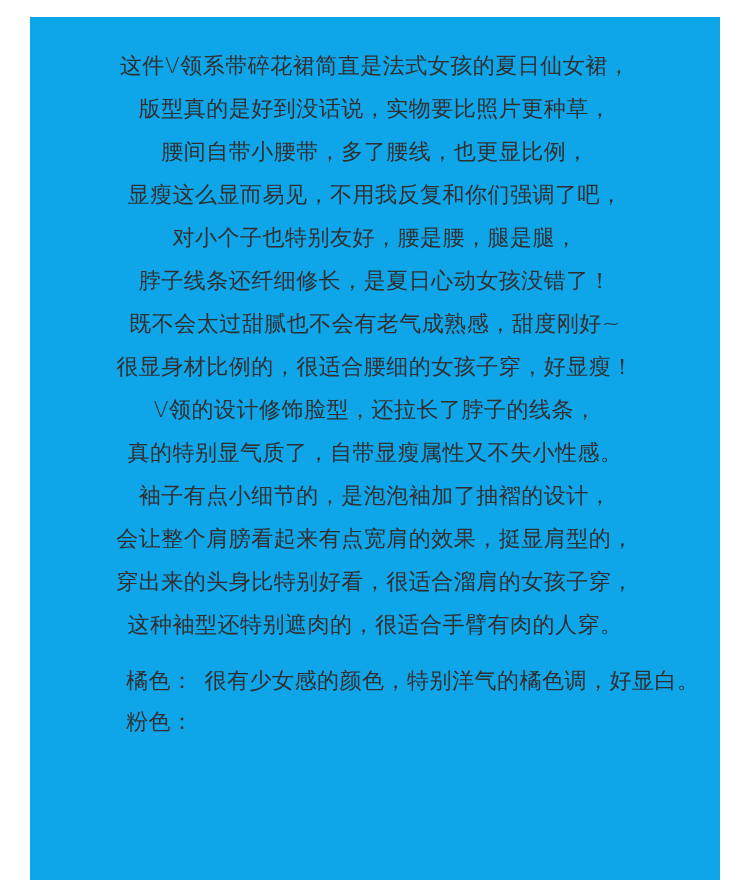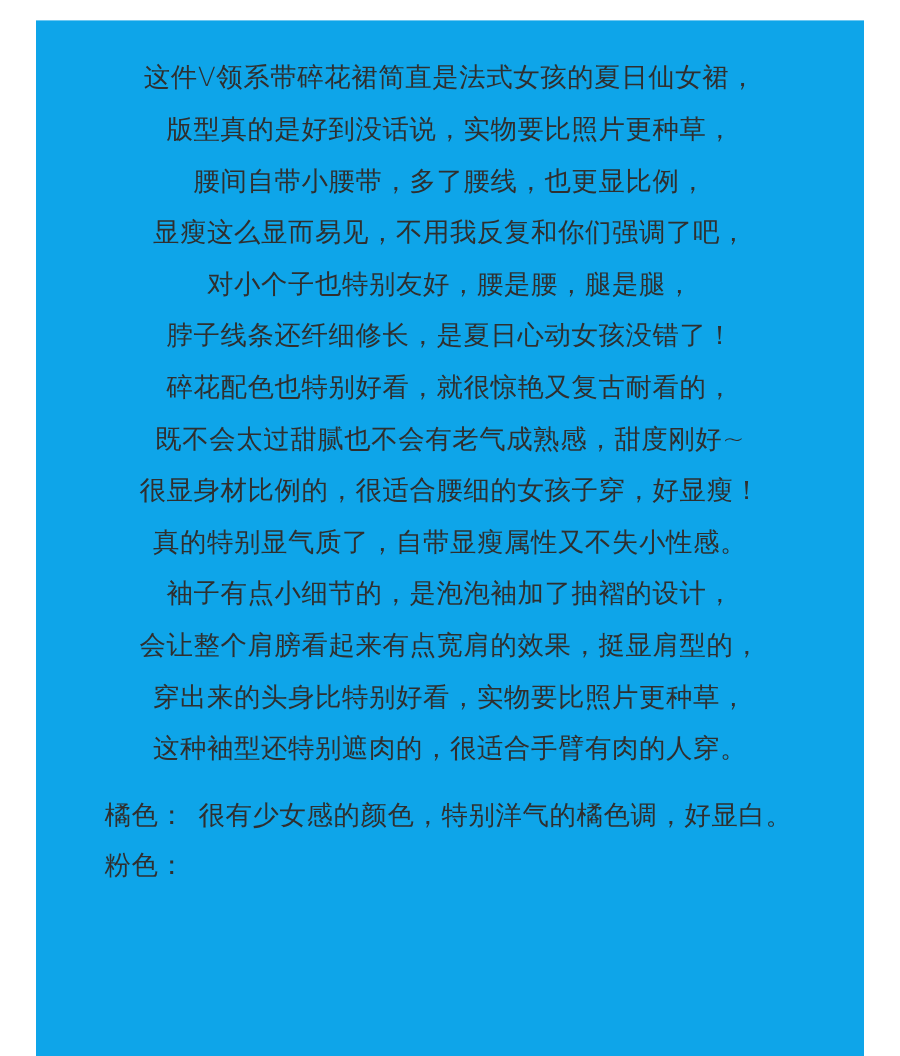--- a/index.html
+++ b/index.html
@@ -23,21 +23,21 @@
   }
   .desc-line {
     font-size: 22px;
     line-height: 43px;
     font-weight: 300;
     white-space: nowrap;
     letter-spacing: 0.5px;
   }
   .color-notes {
     margin-top: 14px;
-    padding-left: 57px;
+    padding-left: 96px;
   }
   .color-row {
     display: flex;
     align-items: baseline;
     font-size: 22px;
     line-height: 41px;
     font-weight: 300;
     white-space: nowrap;
     letter-spacing: 0.5px;
   }
@@ -61,27 +61,27 @@
 
 <div class="page">
 
   <div class="desc">
     <div class="desc-line">这件V领系带碎花裙简直是法式女孩的夏日仙女裙，</div>
     <div class="desc-line">版型真的是好到没话说，实物要比照片更种草，</div>
     <div class="desc-line">腰间自带小腰带，多了腰线，也更显比例，</div>
     <div class="desc-line">显瘦这么显而易见，不用我反复和你们强调了吧，</div>
     <div class="desc-line">对小个子也特别友好，腰是腰，腿是腿，</div>
     <div class="desc-line">脖子线条还纤细修长，是夏日心动女孩没错了！</div>
-    <div class="desc-line">碎花配色也特别好看，就很惊艳又复古耐看的，</div>
     <div class="desc-line">既不会太过甜腻也不会有老气成熟感，甜度刚好~</div>
     <div class="desc-line">很显身材比例的，很适合腰细的女孩子穿，好显瘦！</div>
+    <div class="desc-line">V领的设计修饰脸型，还拉长了脖子的线条，</div>
     <div class="desc-line">真的特别显气质了，自带显瘦属性又不失小性感。</div>
     <div class="desc-line">袖子有点小细节的，是泡泡袖加了抽褶的设计，</div>
     <div class="desc-line">会让整个肩膀看起来有点宽肩的效果，挺显肩型的，</div>
-    <div class="desc-line">穿出来的头身比特别好看，实物要比照片更种草，</div>
+    <div class="desc-line">穿出来的头身比特别好看，很适合溜肩的女孩子穿，</div>
     <div class="desc-line">这种袖型还特别遮肉的，很适合手臂有肉的人穿。</div>
   </div>
 
   <div class="color-notes">
     <div class="color-row">
       <span class="color-label">橘色：</span>
       <span class="color-text">很有少女感的颜色，特别洋气的橘色调，好显白。</span>
     </div>
     <div class="color-row">
       <span class="color-label">粉色：</span>

